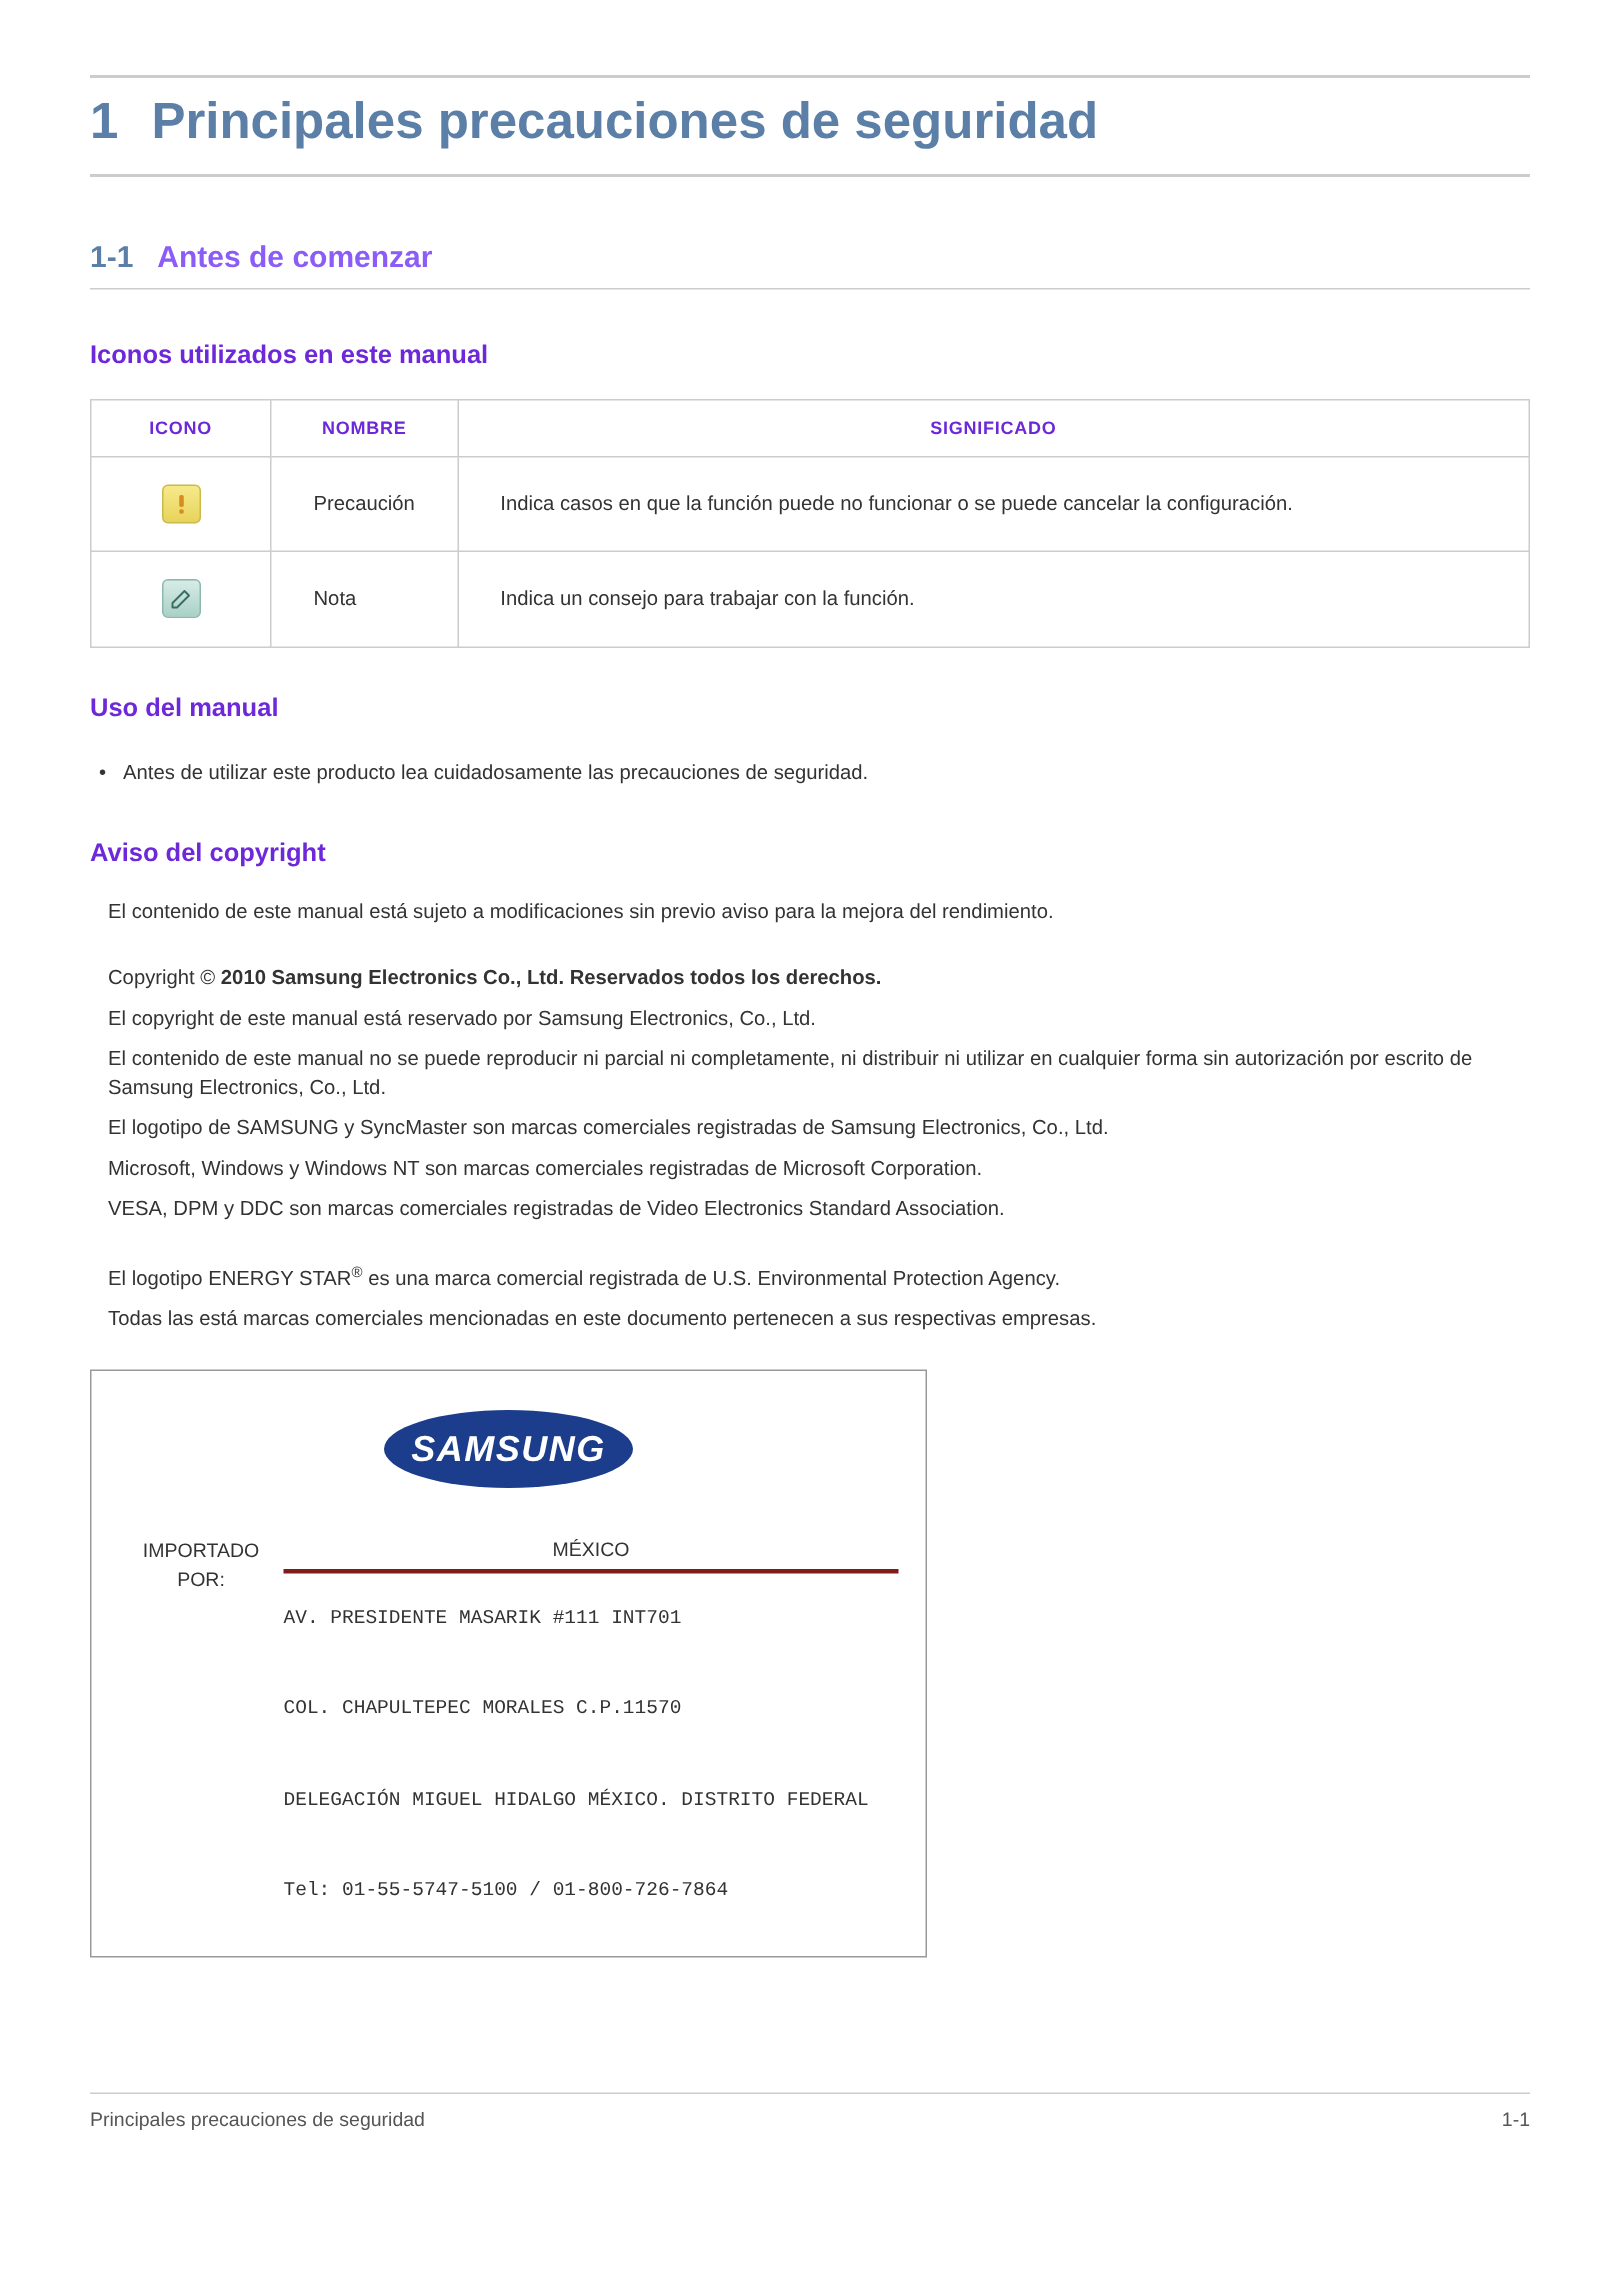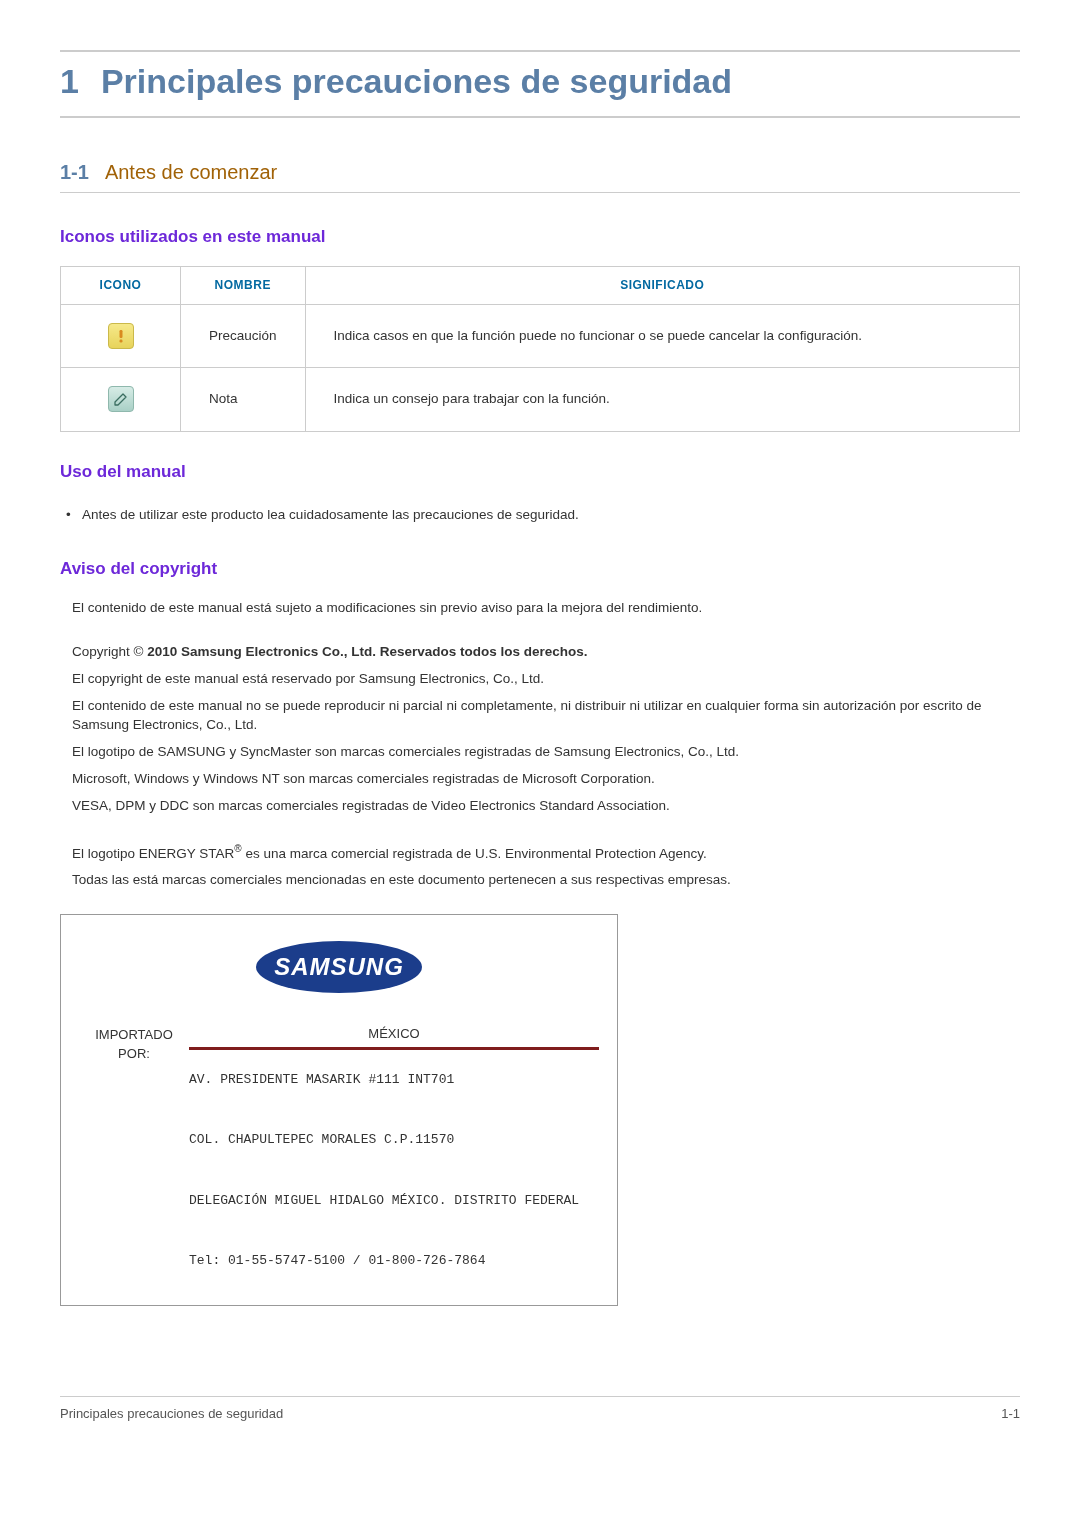--- a/index.html
+++ b/index.html
@@ -34,35 +34,35 @@
   }
   .h2-row {
     display: flex;
     align-items: baseline;
     gap: 16px;
     border-bottom: 1px solid #ccc;
     padding-bottom: 6px;
     margin-bottom: 32px;
   }
   .h2-num { color: #5b7fa6; font-size: 20px; font-weight: bold; }
-  .h2-title { color: #a16207; font-size: 20px; font-weight: normal; }
+  .h2-title { color: #8b5cf6; font-size: 20px; font-weight: bold; }
   .h3 {
     font-size: 17px;
     font-weight: bold;
     color: #6d28d9;
     margin-bottom: 18px;
     margin-top: 28px;
   }
   table.icon-table {
     width: 100%;
     border-collapse: collapse;
     margin-bottom: 8px;
   }
   table.icon-table th {
-    color: #0369a1;
+    color: #6d28d9;
     font-size: 12px;
     font-weight: bold;
     letter-spacing: 0.5px;
     background: #fff;
     border: 1px solid #ccc;
     padding: 10px 8px;
     text-align: center;
   }
   table.icon-table td {
     border: 1px solid #ccc;

